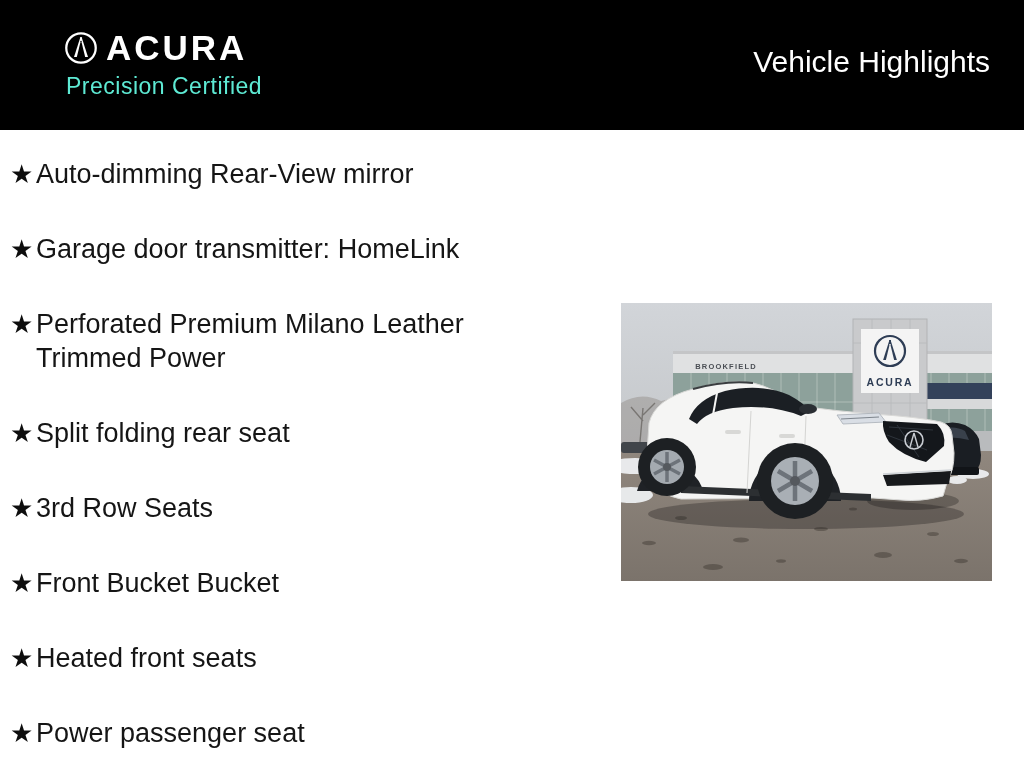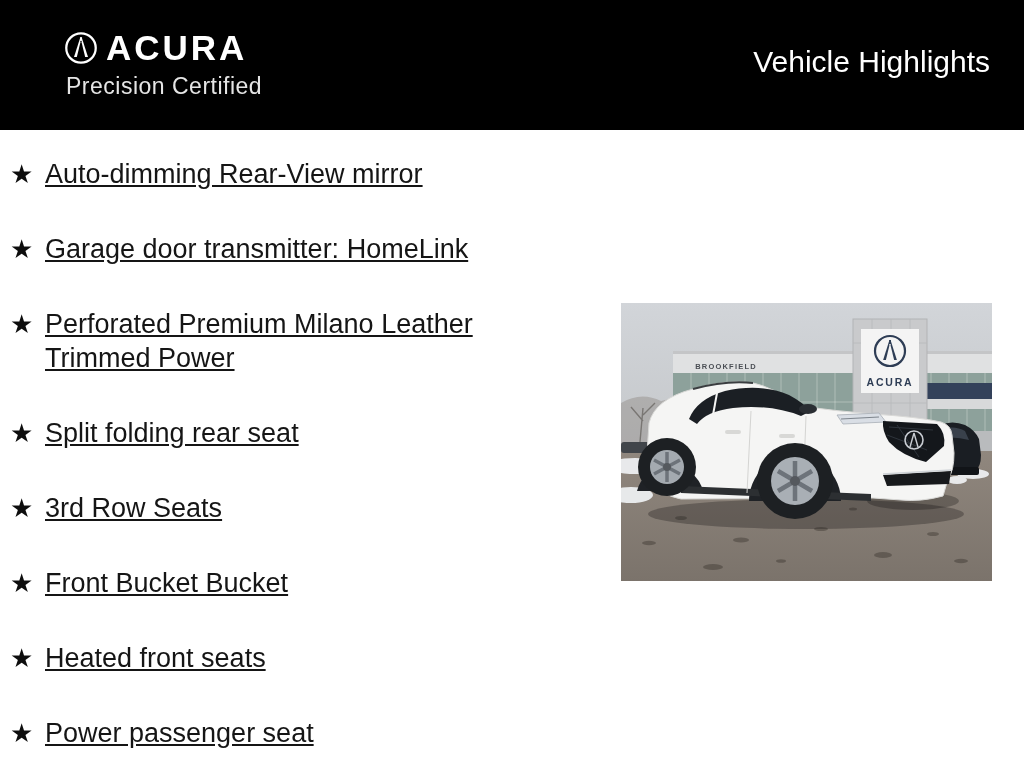--- a/index.html
+++ b/index.html
@@ -21,21 +21,21 @@
     padding:0 34px 0 64px;
   }
   .logo-block { display:flex; flex-direction:column; }
   .logo-row { display:flex; align-items:center; }
   .logo-emblem { width:34px; height:36px; margin-right:8px; }
   .brand-text {
     color:#ffffff; font-weight:bold; font-size:35px;
     letter-spacing:3px; line-height:36px;
   }
   .tagline-text {
-    color:#e5e5e5; font-size:23px; font-weight:400;
+    color:#5eead4; font-size:23px; font-weight:400;
     letter-spacing:0.5px; margin-top:7px; margin-left:2px;
   }
   .header-title {
     color:#ffffff; font-size:30px; font-weight:400;
     margin-top:-6px;
   }
 
   
   .features {
     list-style:none; margin:0; padding:0;
@@ -44,21 +44,21 @@
   .feature-item {
     display:flex; align-items:flex-start;
     margin:0 0 41px 0;
   }
   .star {
     width:26px; font-size:26px; line-height:34px;
     color:#0d0d0d; flex:0 0 26px; text-align:left;
   }
   .feature-text {
     font-size:27px; line-height:34px; color:#151515;
-    width:515px; margin-left:9px;text-decoration:underline;
+    width:515px; 
   }
 
   
   .photo {
     position:absolute; left:621px; top:303px;
     width:371px; height:332px; overflow:hidden;
   }
   .photo svg { display:block; }
   .photo text { font-family:"Liberation Sans", sans-serif; }
 </style>

